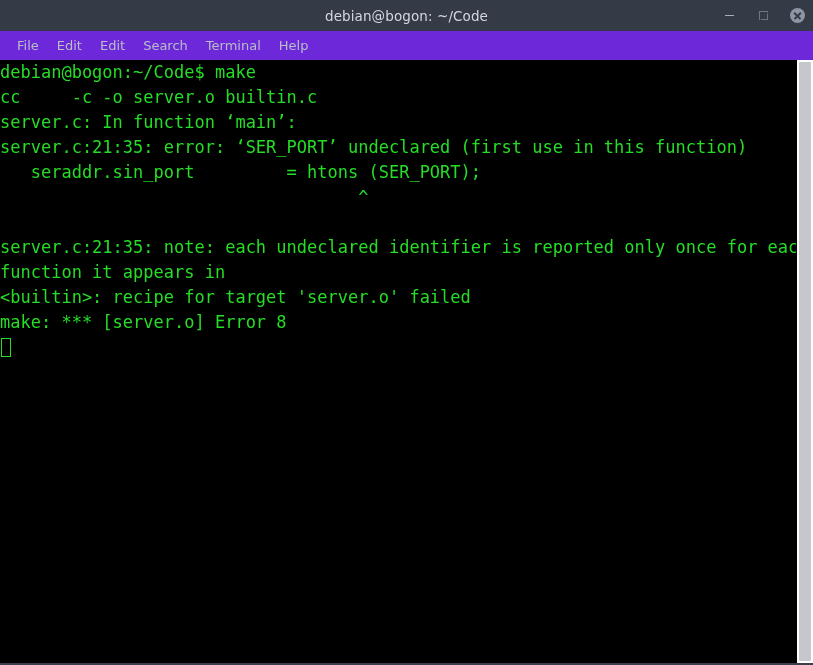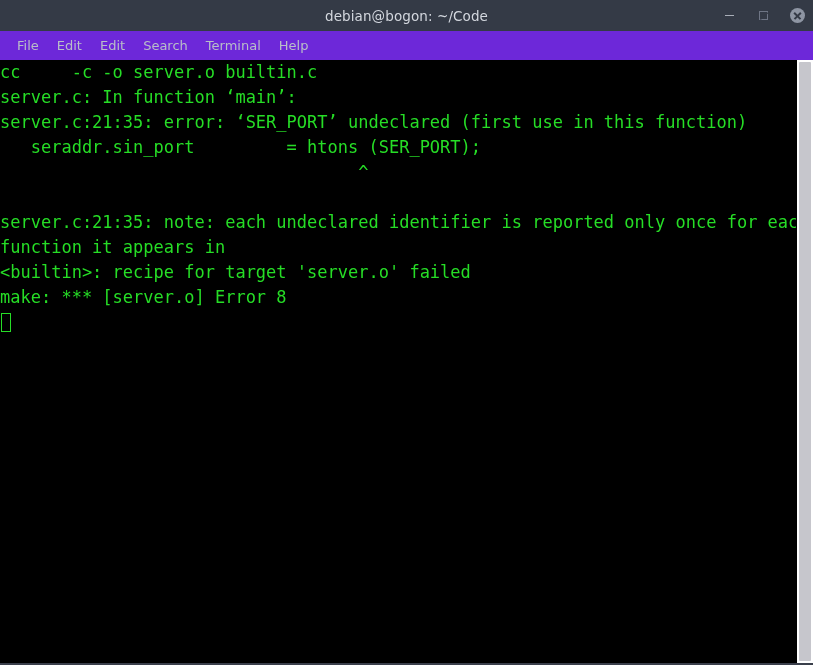--- a/index.html
+++ b/index.html
@@ -216,20 +216,21 @@
     <div class="menu-item">Search</div>
     <div class="menu-item">Terminal</div>
     <div class="menu-item">Help</div>
   </div>
 
   <div id="terminal-area">
 
     <div id="screen">
       <div id="screen-lines">
 
+        <div class="term-line">debian@bogon:~/Code$ make</div>
         <div class="term-line">cc     -c -o server.o builtin.c</div>
         <div class="term-line">server.c: In function ‘main’:</div>
         <div class="term-line">server.c:21:35: error: ‘SER_PORT’ undeclared (first use in this function)</div>
         <div class="term-line">   seraddr.sin_port         = htons (SER_PORT);</div>
         <div class="term-line">                                   ^</div>
         <div class="term-line"></div>
         <div class="term-line">server.c:21:35: note: each undeclared identifier is reported only once for each</div>
         <div class="term-line">function it appears in</div>
         <div class="term-line">&lt;builtin&gt;: recipe for target 'server.o' failed</div>
         <div class="term-line">make: *** [server.o] Error 8</div>

